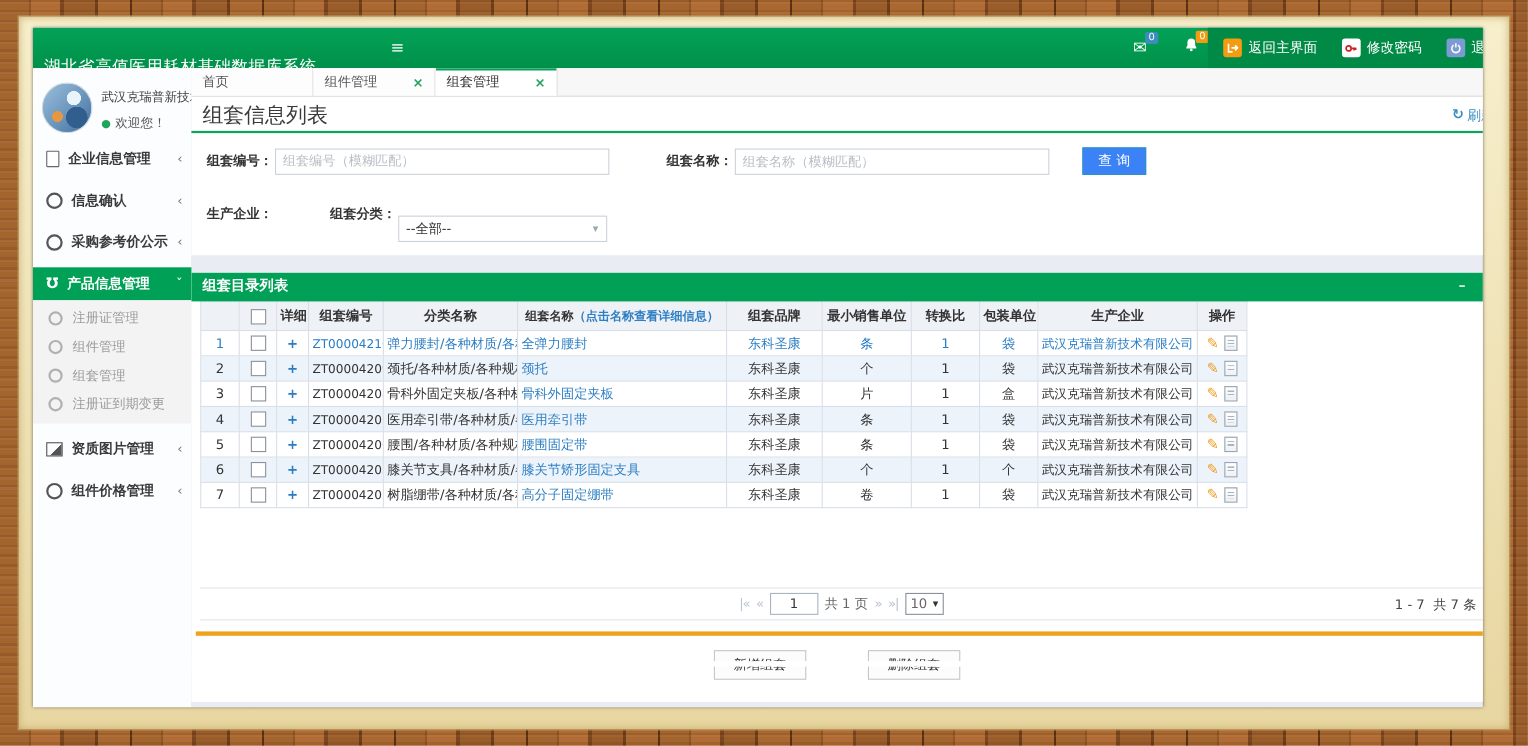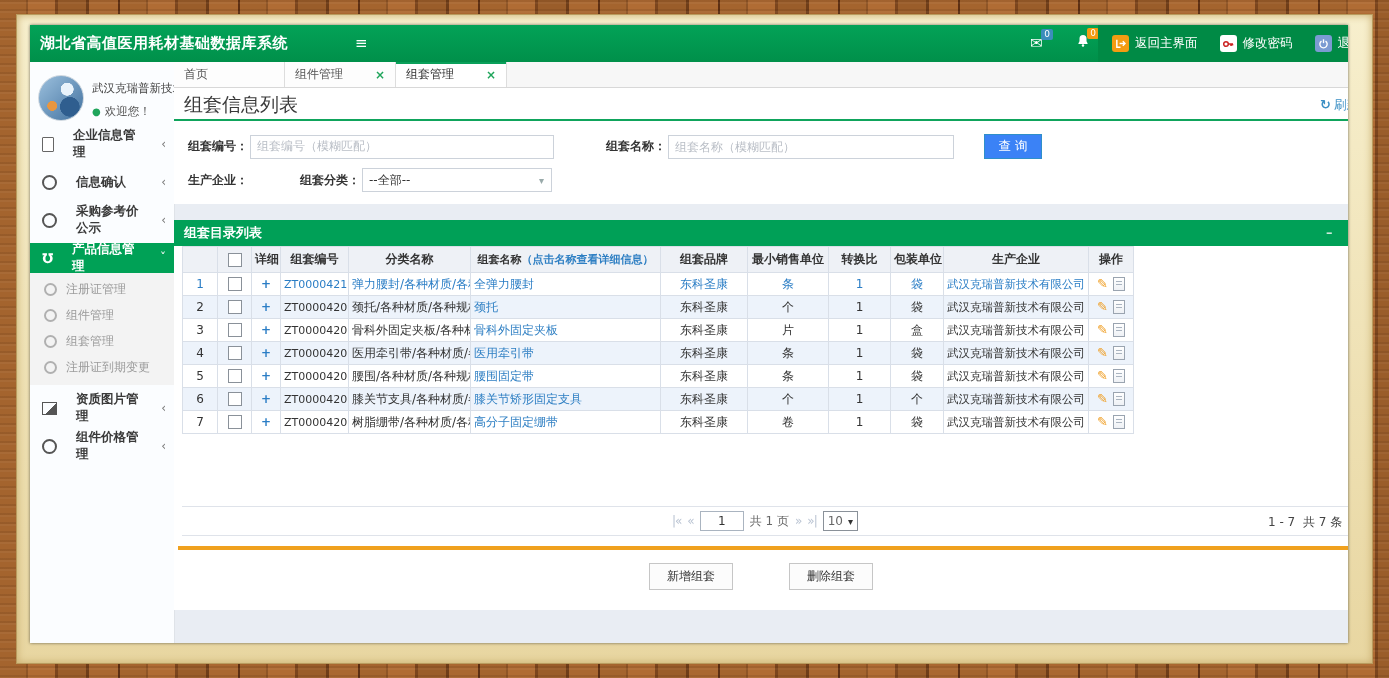--- a/index.html
+++ b/index.html
@@ -11,21 +11,21 @@
       repeating-linear-gradient(90deg, #a4642e 0 26px, #8f5526 26px 28px, #b06c34 28px 55px, #7c451d 55px 58px, #9a5d2a 58px 86px, #6f3d18 86px 89px, #aa6831 89px 118px, #5d2f12 118px 120px);
   }
   .bezel{position:absolute;left:16px;top:14px;width:1355px;height:648px;
     background:linear-gradient(#f7efcd,#e8d6a1);border:1px solid #b99b5e;box-shadow:inset 0 0 8px #c7ab6c;}
   .screen{position:absolute;left:30px;top:25px;width:1318px;height:618px;background:#e9edf3;
     overflow:hidden;font-size:12px;color:#333;box-shadow:0 0 3px rgba(0,0,0,.55);}
 
   
   .topbar{position:absolute;left:0;top:0;width:100%;height:37px;
     background:linear-gradient(#03a257,#00904a);color:#fff;}
-  .brand{position:absolute;left:10px;top:9px;font-size:15px;font-weight:bold;letter-spacing:.5px;white-space:nowrap;}
+  .brand{position:absolute;left:10px;top:26px;font-size:15px;font-weight:normal;letter-spacing:.5px;white-space:nowrap;}
   .hamburger{position:absolute;left:325px;top:9px;font-size:15px;cursor:pointer;}
   .tb-icon{position:absolute;top:9px;font-size:15px;cursor:pointer;}
   .tb-mail{left:1000px;} .tb-bell{left:1046px;top:8px;}
   .badge{position:absolute;top:-5px;left:11px;min-width:8px;padding:0 2px;height:11px;line-height:11px;
     font-size:9px;text-align:center;border-radius:2px;color:#fff;}
   .badge.blue{background:#3c8dbc;} .badge.orange{background:#f39c12;}
   .tb-dark{position:absolute;left:1068px;top:0;height:37px;width:340px;background:#008a45;
     display:flex;align-items:center;padding-left:14px;}
   .hbtn{display:flex;align-items:center;gap:6px;margin-right:22px;cursor:pointer;white-space:nowrap;
     color:#fff;font-size:12.5px;}
@@ -39,21 +39,21 @@
     background:
       radial-gradient(circle at 64% 30%, #e9f3fb 0 15%, rgba(0,0,0,0) 16%),
       radial-gradient(circle at 30% 68%, #e8963f 0 11%, rgba(0,0,0,0) 12%),
       radial-gradient(circle at 70% 70%, #2f5e8f 0 22%, rgba(0,0,0,0) 23%),
       linear-gradient(135deg,#9cc0dd,#41719f);}
   .uinfo{padding-top:6px;min-width:0;}
   .uname{font-size:11.5px;color:#444;white-space:nowrap;overflow:hidden;width:86px;}
   .welcome{font-size:11.5px;color:#555;margin-top:8px;white-space:nowrap;}
   .gdot{color:#1fa55b;font-size:10px;margin-right:4px;}
   .menu-label{color:#9aa3ad;font-size:11px;padding:14px 0 2px 10px;}
-  .mi{height:30px;display:flex;align-items:center;gap:19px;padding:0 8px 0 12px;margin-top:8px;
+  .mi{height:30px;display:flex;align-items:center;gap:8px;padding:0 8px 0 12px;margin-top:8px;
     font-size:12.5px;font-weight:bold;color:#3a3a3a;cursor:pointer;}
   .mi .chev{margin-left:auto;color:#777;font-size:12px;font-weight:normal;}
   .mi.active{background:#00a156;color:#fff;}
   .mi.active .chev{color:#fff;}
   .ic-circle{width:11px;height:11px;border:2px solid #555;border-radius:50%;flex:0 0 auto;}
   .ic-file{width:10px;height:13px;border:1.5px solid #666;border-radius:1px;flex:0 0 auto;background:#fff;}
   .ic-img{width:13px;height:11px;border:1.5px solid #555;flex:0 0 auto;background:linear-gradient(135deg,transparent 55%,#555 56%);}
   .ic-steth{font-size:13px;line-height:13px;flex:0 0 auto;}
   .sub{background:#f3f3f3;padding:3px 0 5px;margin-top:0;}
   .smi{height:26px;display:flex;align-items:center;gap:9px;padding-left:14px;color:#9b9b9b;font-size:12px;cursor:pointer;}
@@ -75,21 +75,21 @@
   .srow{display:flex;align-items:center;margin-bottom:9px;}
   .srow:last-child{margin-bottom:0;}
   .slabel{width:74px;text-align:right;font-weight:bold;font-size:12px;color:#333;flex:0 0 auto;}
   .sinput{height:22px;border:1px solid #ccd2da;padding:0 6px;font-size:12px;color:#333;background:#fff;
     font-family:"DejaVu Sans","Liberation Sans",sans-serif;}
   .sinput::placeholder{color:#b9bec6;}
   .w1{width:290px;margin-left:2px;font-family:Liberation Mono, monospace;}
   .lab2{margin-left:38px;}
   .w2{width:272px;margin-left:2px;}
   .sel{width:176px;height:22px;border:1px solid #ccd2da;background:#fff;margin-left:2px;position:relative;
-    display:flex;align-items:center;padding:0 6px;color:#333;cursor:pointer;}
+    display:flex;align-items:center;padding:0 6px;color:#333;cursor:pointer;margin-top:28px;}
   .sel .caret{position:absolute;right:7px;color:#9aa;font-size:10px;}
   .qbtn{margin-left:30px;width:58px;height:25px;background:#3b82f6;border:1px solid #2f8fc9;color:#fff;
     font-size:12.5px;cursor:pointer;font-family:inherit;}
   .gap{height:16px;}
   .panel2{background:#fff;padding-bottom:12px;}
   .p2head{height:26px;background:#00a057;color:#fff;font-weight:bold;font-size:13px;line-height:26px;
     padding-left:10px;position:relative;}
   .collapse{position:absolute;left:1152px;top:0;color:#cde9da;font-weight:bold;cursor:pointer;}
 
   table{border-collapse:collapse;table-layout:fixed;width:951px;margin-left:8px;font-size:12px;}

